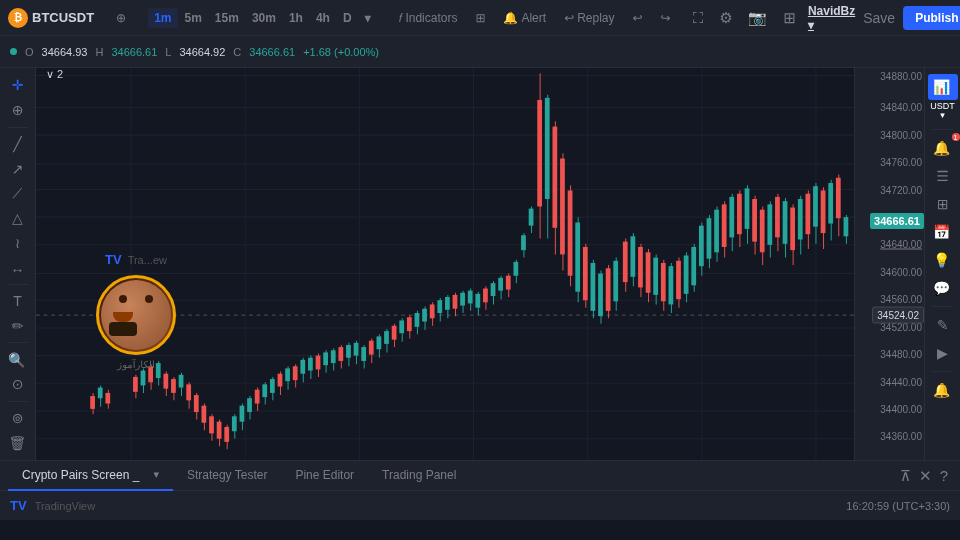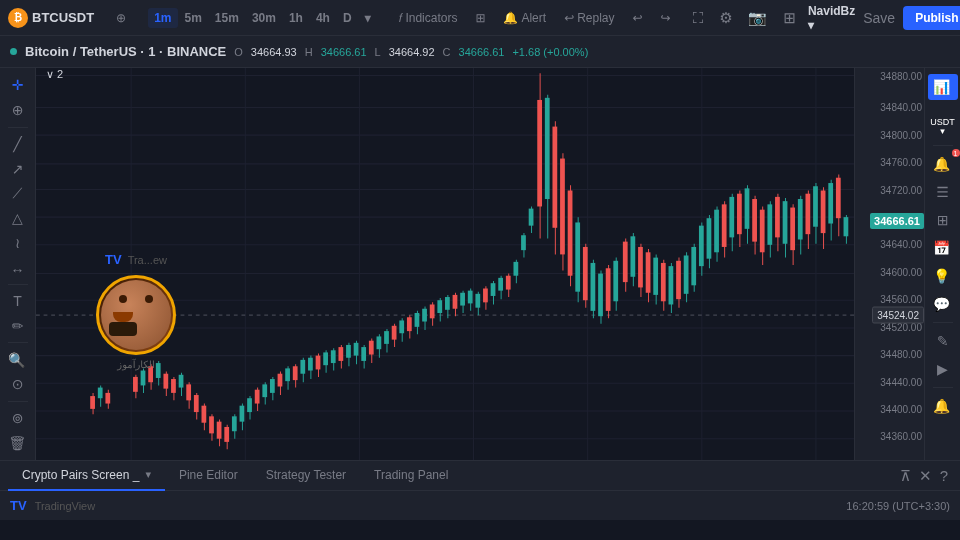--- a/index.html
+++ b/index.html
@@ -84,20 +84,21 @@
     .spacer { flex: 1; }
     .user-area {
       display: flex;
       align-items: center;
       gap: 8px;
     }
     .user-name {
       color: #d1d4dc;
       font-size: 12px;
       font-weight: 600;
+      text-decoration: underline;
     }
     .publish-btn {
       background: #2962ff;
       color: #fff;
       border: none;
       border-radius: 4px;
       padding: 5px 12px;
       font-size: 12px;
       font-weight: 600;
       cursor: pointer;
@@ -205,20 +206,21 @@
     }
     .bottom-tab {
       padding: 0 14px;
       height: 30px;
       display: flex;
       align-items: center;
       cursor: pointer;
       color: #787b86;
       font-size: 12px;
       border-bottom: 2px solid transparent;
+      gap: 8px;
     }
     .bottom-tab.active {
       color: #d1d4dc;
       border-bottom: 2px solid #2962ff;
     }
 
     
     #status-bar {
       height: 30px;
       background: #1e222d;
@@ -360,21 +362,20 @@
       <span>NavidBz</span>
       <span> ▾</span>
     </span>
     <span style="font-size:14px;color:#787b86;">Save</span>
     <button class="publish-btn">Publish</button>
   </div>
 </div>
 
 <div id="symbol-bar">
   <div class="dot-green"></div>
-  <span class="symbol-name">Bitcoin / TetherUS · 1 · BINANCE</span>
   <span style="color:#787b86;font-size:11px;">O</span>
   <span style="color:#d1d4dc;">34664.93</span>
   <span style="color:#787b86;font-size:11px;">H</span>
   <span style="color:#26a69a;">34666.61</span>
   <span style="color:#787b86;font-size:11px;">L</span>
   <span style="color:#d1d4dc;">34664.92</span>
   <span style="color:#787b86;font-size:11px;">C</span>
   <span style="color:#26a69a;">34666.61</span>
   <span class="price-change-pos">
     <span>+1.68</span>
@@ -708,21 +709,21 @@
         <rect x="689" y="168" width="5" height="36" fill="#26a69a"></rect>
       </svg>
 
       <div style="position:absolute;top:0;right:0;width:70px;height:100%;background:#1e222d;border-left:1px solid #2a2e39;">
         <div class="price-label" style="top:2%;">34880.00</div>
         <div class="price-label" style="top:10%;">34840.00</div>
         <div class="price-label" style="top:17%;">34800.00</div>
         <div class="price-label" style="top:24%;">34760.00</div>
         <div class="price-label" style="top:31%;">34720.00</div>
         <div class="price-label" style="top:38%;">34680.00</div>
-        <div class="price-label" style="top:45%;">34640.00</div>
+        <div class="price-label" style="top:45%;text-decoration:underline;">34640.00</div>
         <div class="price-label" style="top:52%;">34600.00</div>
         <div class="price-label" style="top:59%;">34560.00</div>
         <div class="price-label" style="top:66%;">34520.00</div>
         <div class="price-label" style="top:73%;">34480.00</div>
         <div class="price-label" style="top:80%;">34440.00</div>
         <div class="price-label" style="top:87%;">34400.00</div>
         <div class="price-label" style="top:94%;">34360.00</div>
 
         <div class="current-price-label" style="top:39%;right:0;">34666.61</div>
 
@@ -747,21 +748,21 @@
           <span style="font-size:10px;color:#666;direction:rtl;">الكارآموز</span>
         </div>
       </div>
 
     </div>
 
   </div>
 
   <div id="right-sidebar">
     <div class="side-icon" style="background:#2962ff;color:#fff;border-radius:3px;">📊</div>
-    <div style="font-size:9px;color:#fff;text-align:center;line-height:1;margin-bottom:4px;margin-top:16px;">USDT<br>▾</div>
+    <div style="font-size:9px;color:#fff;text-align:center;line-height:1;margin-bottom:4px;">USDT<br>▾</div>
     <div class="side-divider"></div>
     <div class="side-icon" style="position:relative;">
       🔔
       <span style="position:absolute;top:-2px;right:-2px;width:8px;height:8px;background:#ef5350;border-radius:50%;font-size:7px;color:#fff;display:flex;align-items:center;justify-content:center;">1</span>
     </div>
     <div class="side-icon">☰</div>
     <div class="side-icon">⊞</div>
     <div class="side-icon">📅</div>
     <div class="side-icon">💡</div>
     <div class="side-icon">💬</div>
@@ -772,24 +773,24 @@
     <div class="side-icon">🔔</div>
   </div>
 </div>
 
 <div id="bottom-bar">
   <div class="bottom-tab active">
     <span>Crypto Pairs Screen _</span>
     <span style="margin-left:6px;color:#787b86;font-size:11px;">▾</span>
   </div>
   <div class="bottom-tab">
+    <span>Strategy Tester</span>
+  </div>
+  <div class="bottom-tab">
     <span>Pine Editor</span>
-  </div>
-  <div class="bottom-tab">
-    <span>Strategy Tester</span>
   </div>
   <div class="bottom-tab">
     <span>Trading Panel</span>
   </div>
   <div class="spacer"></div>
   <button class="icon-btn">⊼</button>
   <button class="icon-btn">✕</button>
   <button class="icon-btn">?</button>
 </div>
 

